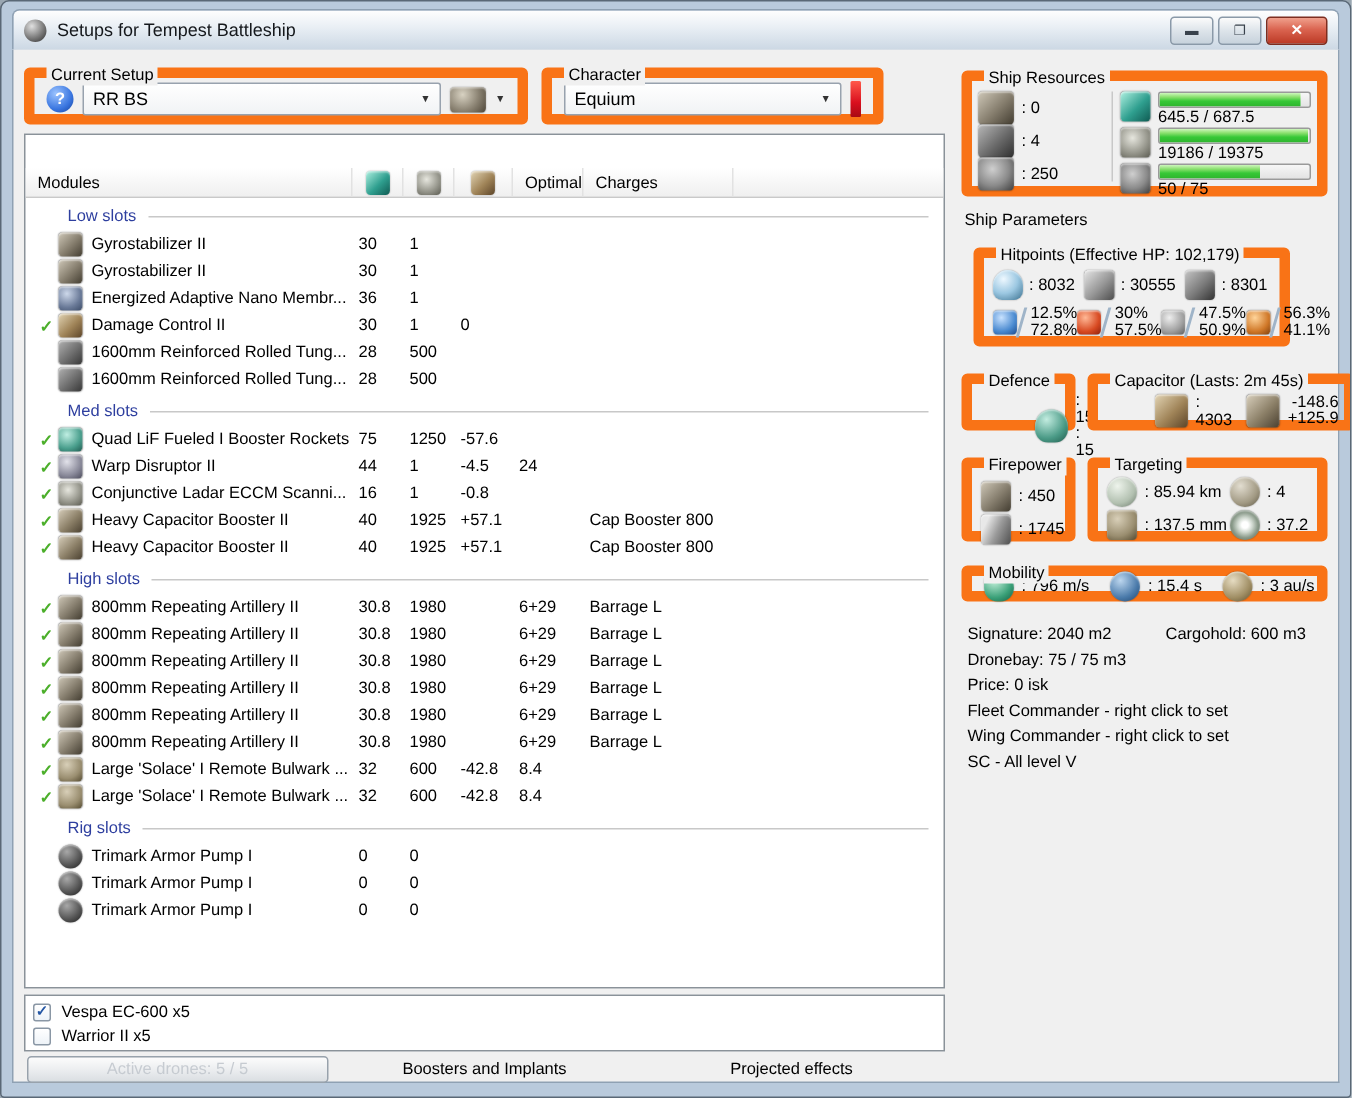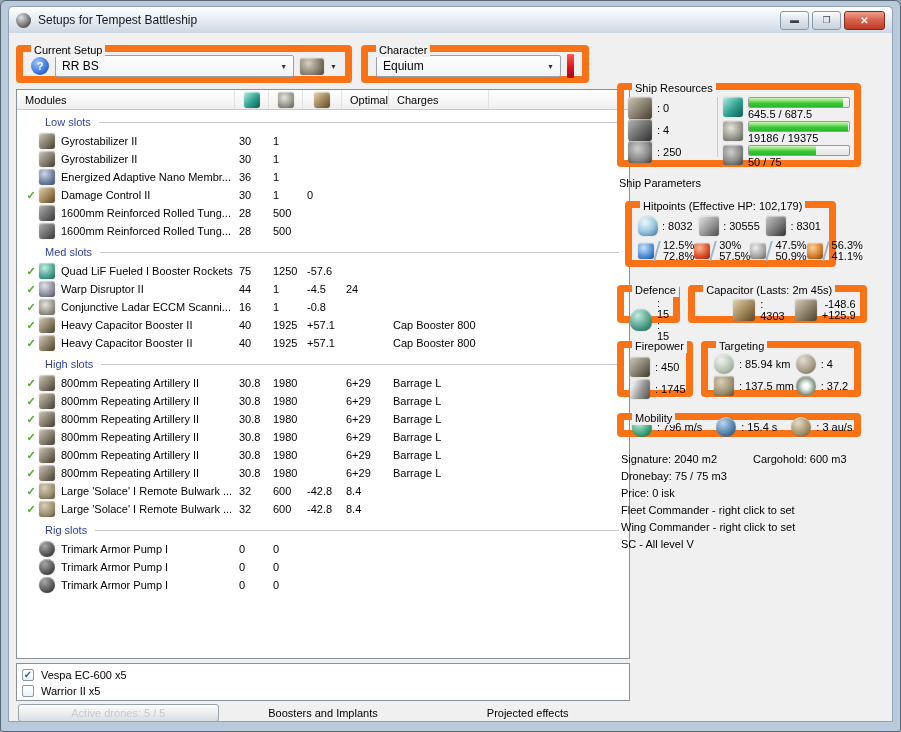--- a/index.html
+++ b/index.html
@@ -32,21 +32,21 @@
          display:flex;align-items:center;padding:0 6px;font-size:12px;}
   .combo .caret{margin-left:auto;font-size:7px;color:#333;}
   .ship-btn{width:24px;height:17px;border-radius:3px;flex:none;
             background:radial-gradient(circle at 35% 30%,#d8d2c2,#8a8272 55%,#4c4436);}
   .mini-caret{font-size:7px;color:#333;}
   .red-strip{width:7px;height:24px;background:linear-gradient(#ff5a4a,#d90f1e 60%,#a80a14);flex:none;border-radius:1px;}
 
   
   .modules-panel{position:absolute;left:7px;top:56px;width:614px;height:570px;background:#fff;border:1px solid #8a9299;overflow:hidden;}
   .mhead{display:grid;grid-template-columns:218px 34px 34px 39px 47px 100px 1fr;height:20px;align-items:center;
-         background:linear-gradient(#ffffff,#efefef);border-bottom:1px solid #c9c9c9;}
+         background:linear-gradient(#ffffff,#efefef);border-bottom:1px solid #c9c9c9;margin-top:22px;}
   .hc{height:100%;display:flex;align-items:center;padding-left:8px;border-right:1px solid #e2e2e2;}
   .hc.center{justify-content:center;padding-left:0;}
   .hc:last-child{border-right:none;}
   .msection{margin-top:3px;}
   .sec-head{display:flex;align-items:center;height:18px;margin:2px 10px 1px 28px;gap:8px;}
   .sec-title{color:#2e3f9f;white-space:nowrap;}
   .sec-line{flex:1;border-top:1px solid #c8c8c8;}
   .mrow{display:grid;grid-template-columns:16px 18px 178px 34px 34px 39px 47px 1fr;height:18px;align-items:center;padding-left:6px;}
   .c-check{color:#4caf2b;font-weight:bold;text-align:center;font-size:11px;}
   .c-name{overflow:hidden;white-space:nowrap;padding-left:4px;}
@@ -58,21 +58,21 @@
   .drow{display:flex;align-items:center;gap:7px;height:16px;}
   .dcheck{width:12px;height:12px;border:1px solid #8a97a5;border-radius:2px;flex:none;
           background:linear-gradient(#ffffff,#eef3f8);display:flex;align-items:center;justify-content:center;
           font-size:10px;color:#2456a4;font-weight:bold;line-height:1;}
   .bottombar{position:absolute;left:7px;top:671px;width:614px;height:18px;display:grid;grid-template-columns:1fr 1fr 1fr;align-items:center;}
   .bb-cell{text-align:center;}
   .ad-btn{width:98%;height:18px;border:1px solid #98a2ac;border-radius:3px;font-family:inherit;font-size:11px;color:#c6cbd1;
           background:linear-gradient(#fcfcfc,#eceef0 50%,#dadee2);}
 
   
-  .right-col{position:absolute;left:606px;top:0;width:250px;bottom:0;margin-top:36px;}
+  .right-col{position:absolute;left:630px;top:0;width:250px;bottom:0;}
   .gb-res{margin:14px 0 0 2px;width:244px;height:84px;}
   .res-body{display:flex;height:100%;padding:7px 4px 3px 4px;}
   .res-left{width:84px;display:flex;flex-direction:column;justify-content:space-between;}
   .res-slot{display:flex;align-items:center;gap:5px;height:24px;}
   .res-div{border-left:1px solid #c8c8c8;margin:0 5px;}
   .res-right{flex:1;display:flex;flex-direction:column;justify-content:space-between;}
   .res-bar-row{display:flex;align-items:flex-start;gap:5px;}
   .rb-col{flex:1;}
   .bar{height:11px;border:1px solid #9a9a9a;border-radius:2px;background:linear-gradient(#f7f7f7,#e3e3e3);overflow:hidden;}
   .bar-fill{height:100%;background:linear-gradient(#cdf6bd,#8ae06e 30%,#37c837 60%,#2eb52e);}
@@ -82,21 +82,21 @@
   .gb-hp{margin:12px 0 0 10px;width:211px;height:66px;}
   .hp-layers{display:flex;justify-content:space-between;align-items:center;padding:8px 8px 2px 6px;}
   .hp-layer{display:flex;align-items:center;gap:4px;}
   .hp-resists{display:flex;justify-content:space-between;padding:2px 8px 0 6px;}
   .hp-res{display:flex;align-items:center;gap:2px;}
   .slant{width:5px;height:20px;border-left:2px solid #9fb4c8;transform:skewX(-16deg);}
   .stack{display:flex;flex-direction:column;line-height:11px;font-size:11px;}
   .stack.right{text-align:right;}
 
   .row2{display:flex;gap:8px;margin:18px 0 0 2px;width:244px;}
-  .gb-def,.gb-fp{width:76px;}
+  .gb-def,.gb-fp{width:76px;padding-left:36px;}
   .gb-cap,.gb-tgt{flex:1;padding-left:32px;}
   .gb-def{height:38px;}
   .gb-cap{height:38px;}
   .statline{display:flex;align-items:center;gap:5px;padding:6px 4px 0 6px;}
   .gb-fp{height:56px;padding:8px 0 0 6px;}
   .fp-row{display:flex;align-items:center;gap:5px;height:22px;}
   .gb-tgt{height:56px;display:grid;grid-template-columns:1.45fr 1fr;padding:6px 2px 0 6px;row-gap:2px;}
   .tgt-cell{display:flex;align-items:center;gap:5px;}
   .gb-mob{margin:16px 0 0 2px;width:244px;height:24px;display:flex;align-items:center;gap:14px;padding:4px 0 0 8px;}
   .mob-item{display:flex;align-items:center;gap:5px;}

